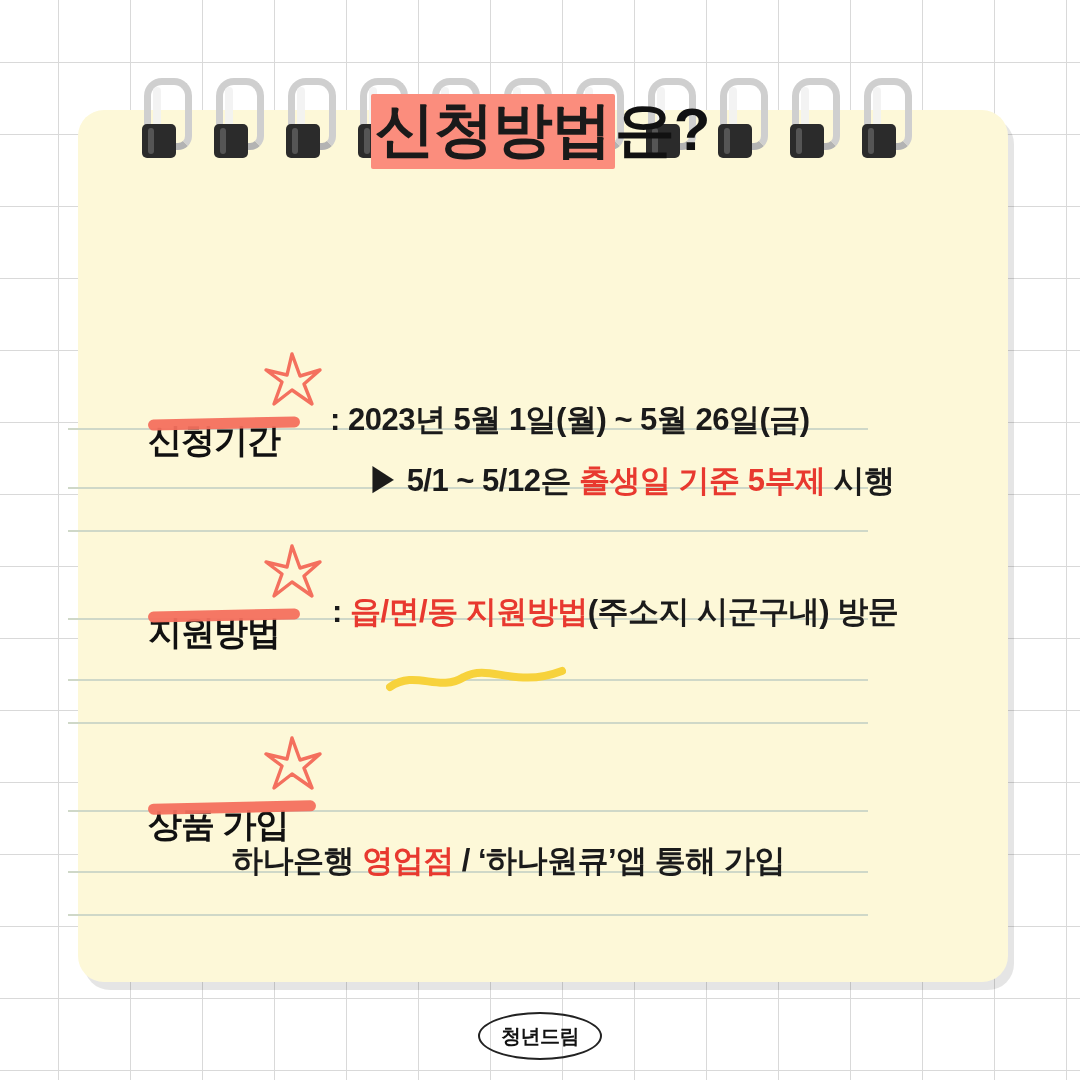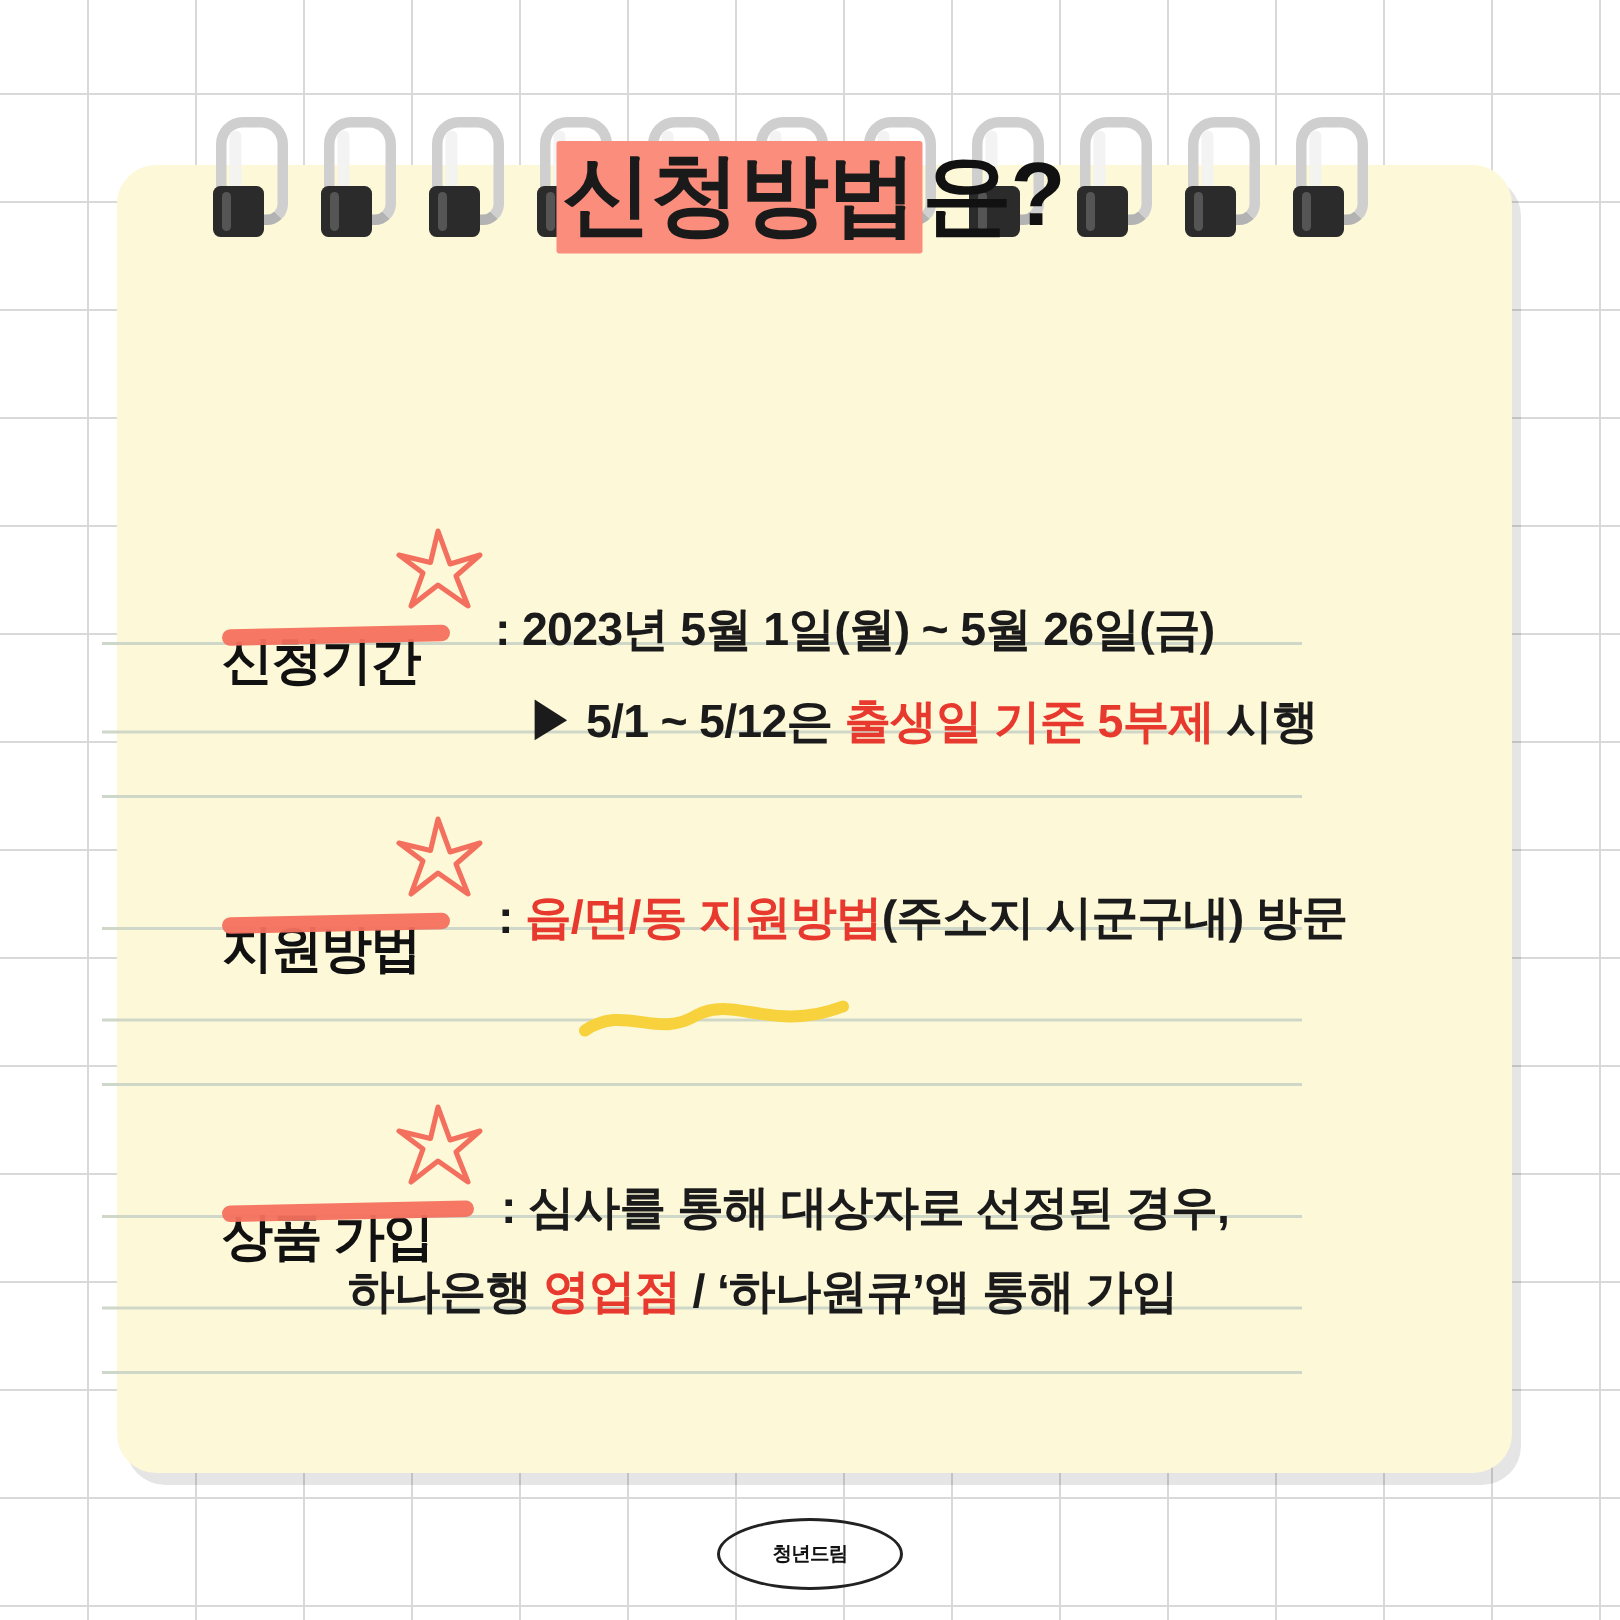--- a/index.html
+++ b/index.html
@@ -183,21 +183,21 @@
     width: 120px;
     height: 44px;
     border: 2px solid #222;
     border-radius: 50%;
     display: flex;
     align-items: center;
     justify-content: center;
     background: transparent;
   }
   #footer-tag span {
-    font-size: 13px;
+    font-size: 20px;
     font-weight: 700;
     color: #111;
     letter-spacing: -0.5px;
   }
 </style>
 </head>
 <body>
 
 <div id="page">
 
@@ -270,21 +270,21 @@
   <div class="marker" style="left:148px; top:418px; width:152px;"></div>
   <svg class="star" style="left:262px; top:350px" width="62" height="58" viewBox="0 0 62 58">
     <path d="M30 4 L38 26 L58 20 L42 34 L50 54 L30 40 L12 54 L20 32 L4 20 L25 25 Z" fill="none" stroke="#f4705e" stroke-width="3.4" stroke-linejoin="round"></path>
   </svg>
 
   <div class="line" style="left:330px; top:385px">
     <span>:</span>
     <span>2023년 5월 1일(월) ~ 5월 26일(금)</span>
   </div>
 
-  <div class="line" style="left:352px; top:446px">
+  <div class="line" style="left:368px; top:446px">
     <span>▶</span>
     <span>5/1 ~ 5/12은 </span><span class="red">출생일 기준 5부제</span><span> 시행</span>
   </div>
 
   <div class="label" style="left:148px; top:570px">지원방법</div>
   <div class="marker" style="left:148px; top:610px; width:152px;"></div>
   <svg class="star" style="left:262px; top:542px" width="62" height="58" viewBox="0 0 62 58">
     <path d="M30 4 L38 26 L58 20 L42 34 L50 54 L30 40 L12 54 L20 32 L4 20 L25 25 Z" fill="none" stroke="#f4705e" stroke-width="3.4" stroke-linejoin="round"></path>
   </svg>
 
@@ -297,24 +297,20 @@
   <svg class="squiggle" style="left:386px; top:663px" width="180" height="34" viewBox="0 0 180 34">
     <path d="M4 24 C 30 6, 52 30, 78 14 C 104 0, 128 26, 176 8" fill="none" stroke="#f7d23c" stroke-width="8" stroke-linecap="round"></path>
   </svg>
 
   <div class="label" style="left:148px; top:762px">상품 가입</div>
   <div class="marker" style="left:148px; top:802px; width:168px;"></div>
   <svg class="star" style="left:262px; top:734px" width="62" height="58" viewBox="0 0 62 58">
     <path d="M30 4 L38 26 L58 20 L42 34 L50 54 L30 40 L12 54 L20 32 L4 20 L25 25 Z" fill="none" stroke="#f4705e" stroke-width="3.4" stroke-linejoin="round"></path>
   </svg>
 
-  <div class="line" style="left:334px; top:770px">
-    <span>:</span>
-    <span>심사를 통해 대상자로 선정된 경우,</span>
-  </div>
 
   <div class="line" style="left:232px; top:826px">
     <span>하나은행 </span><span class="red">영업점</span><span> / ‘하나원큐’</span><span class="bold">앱</span><span> 통해 가입</span>
   </div>
 
   <div id="footer-tag">
     <span>청년드림</span>
   </div>
 
 </div>

